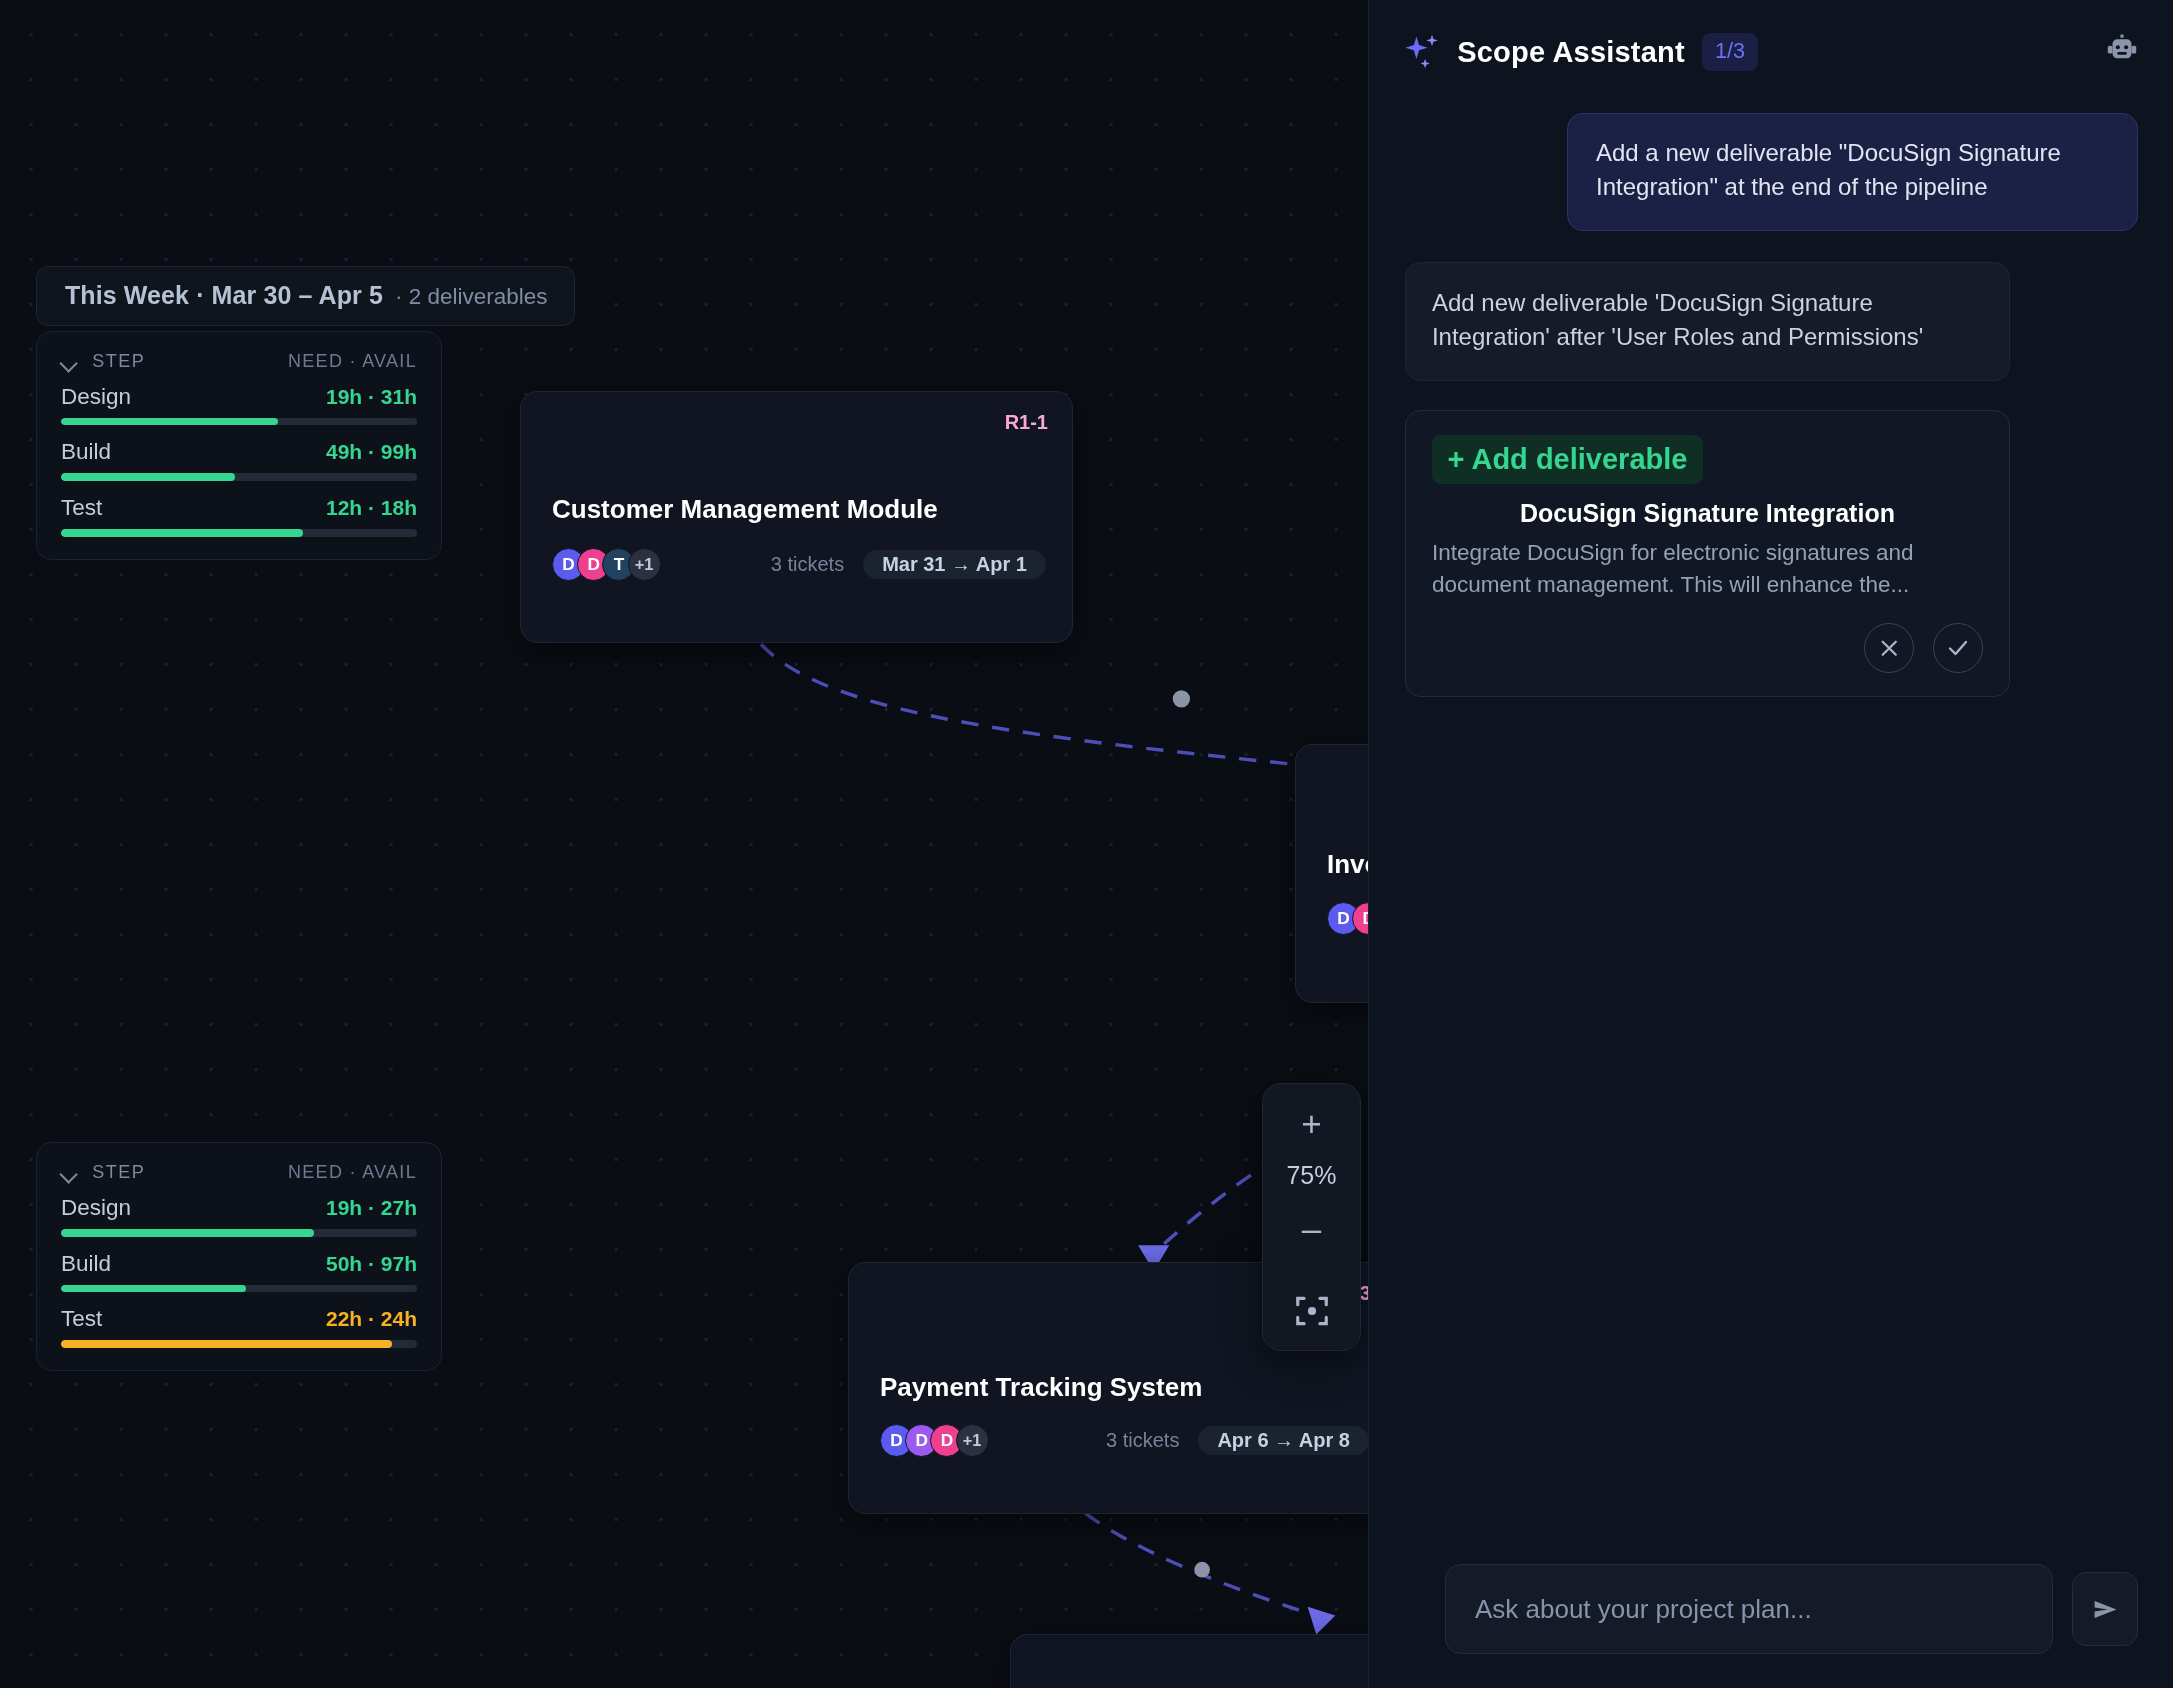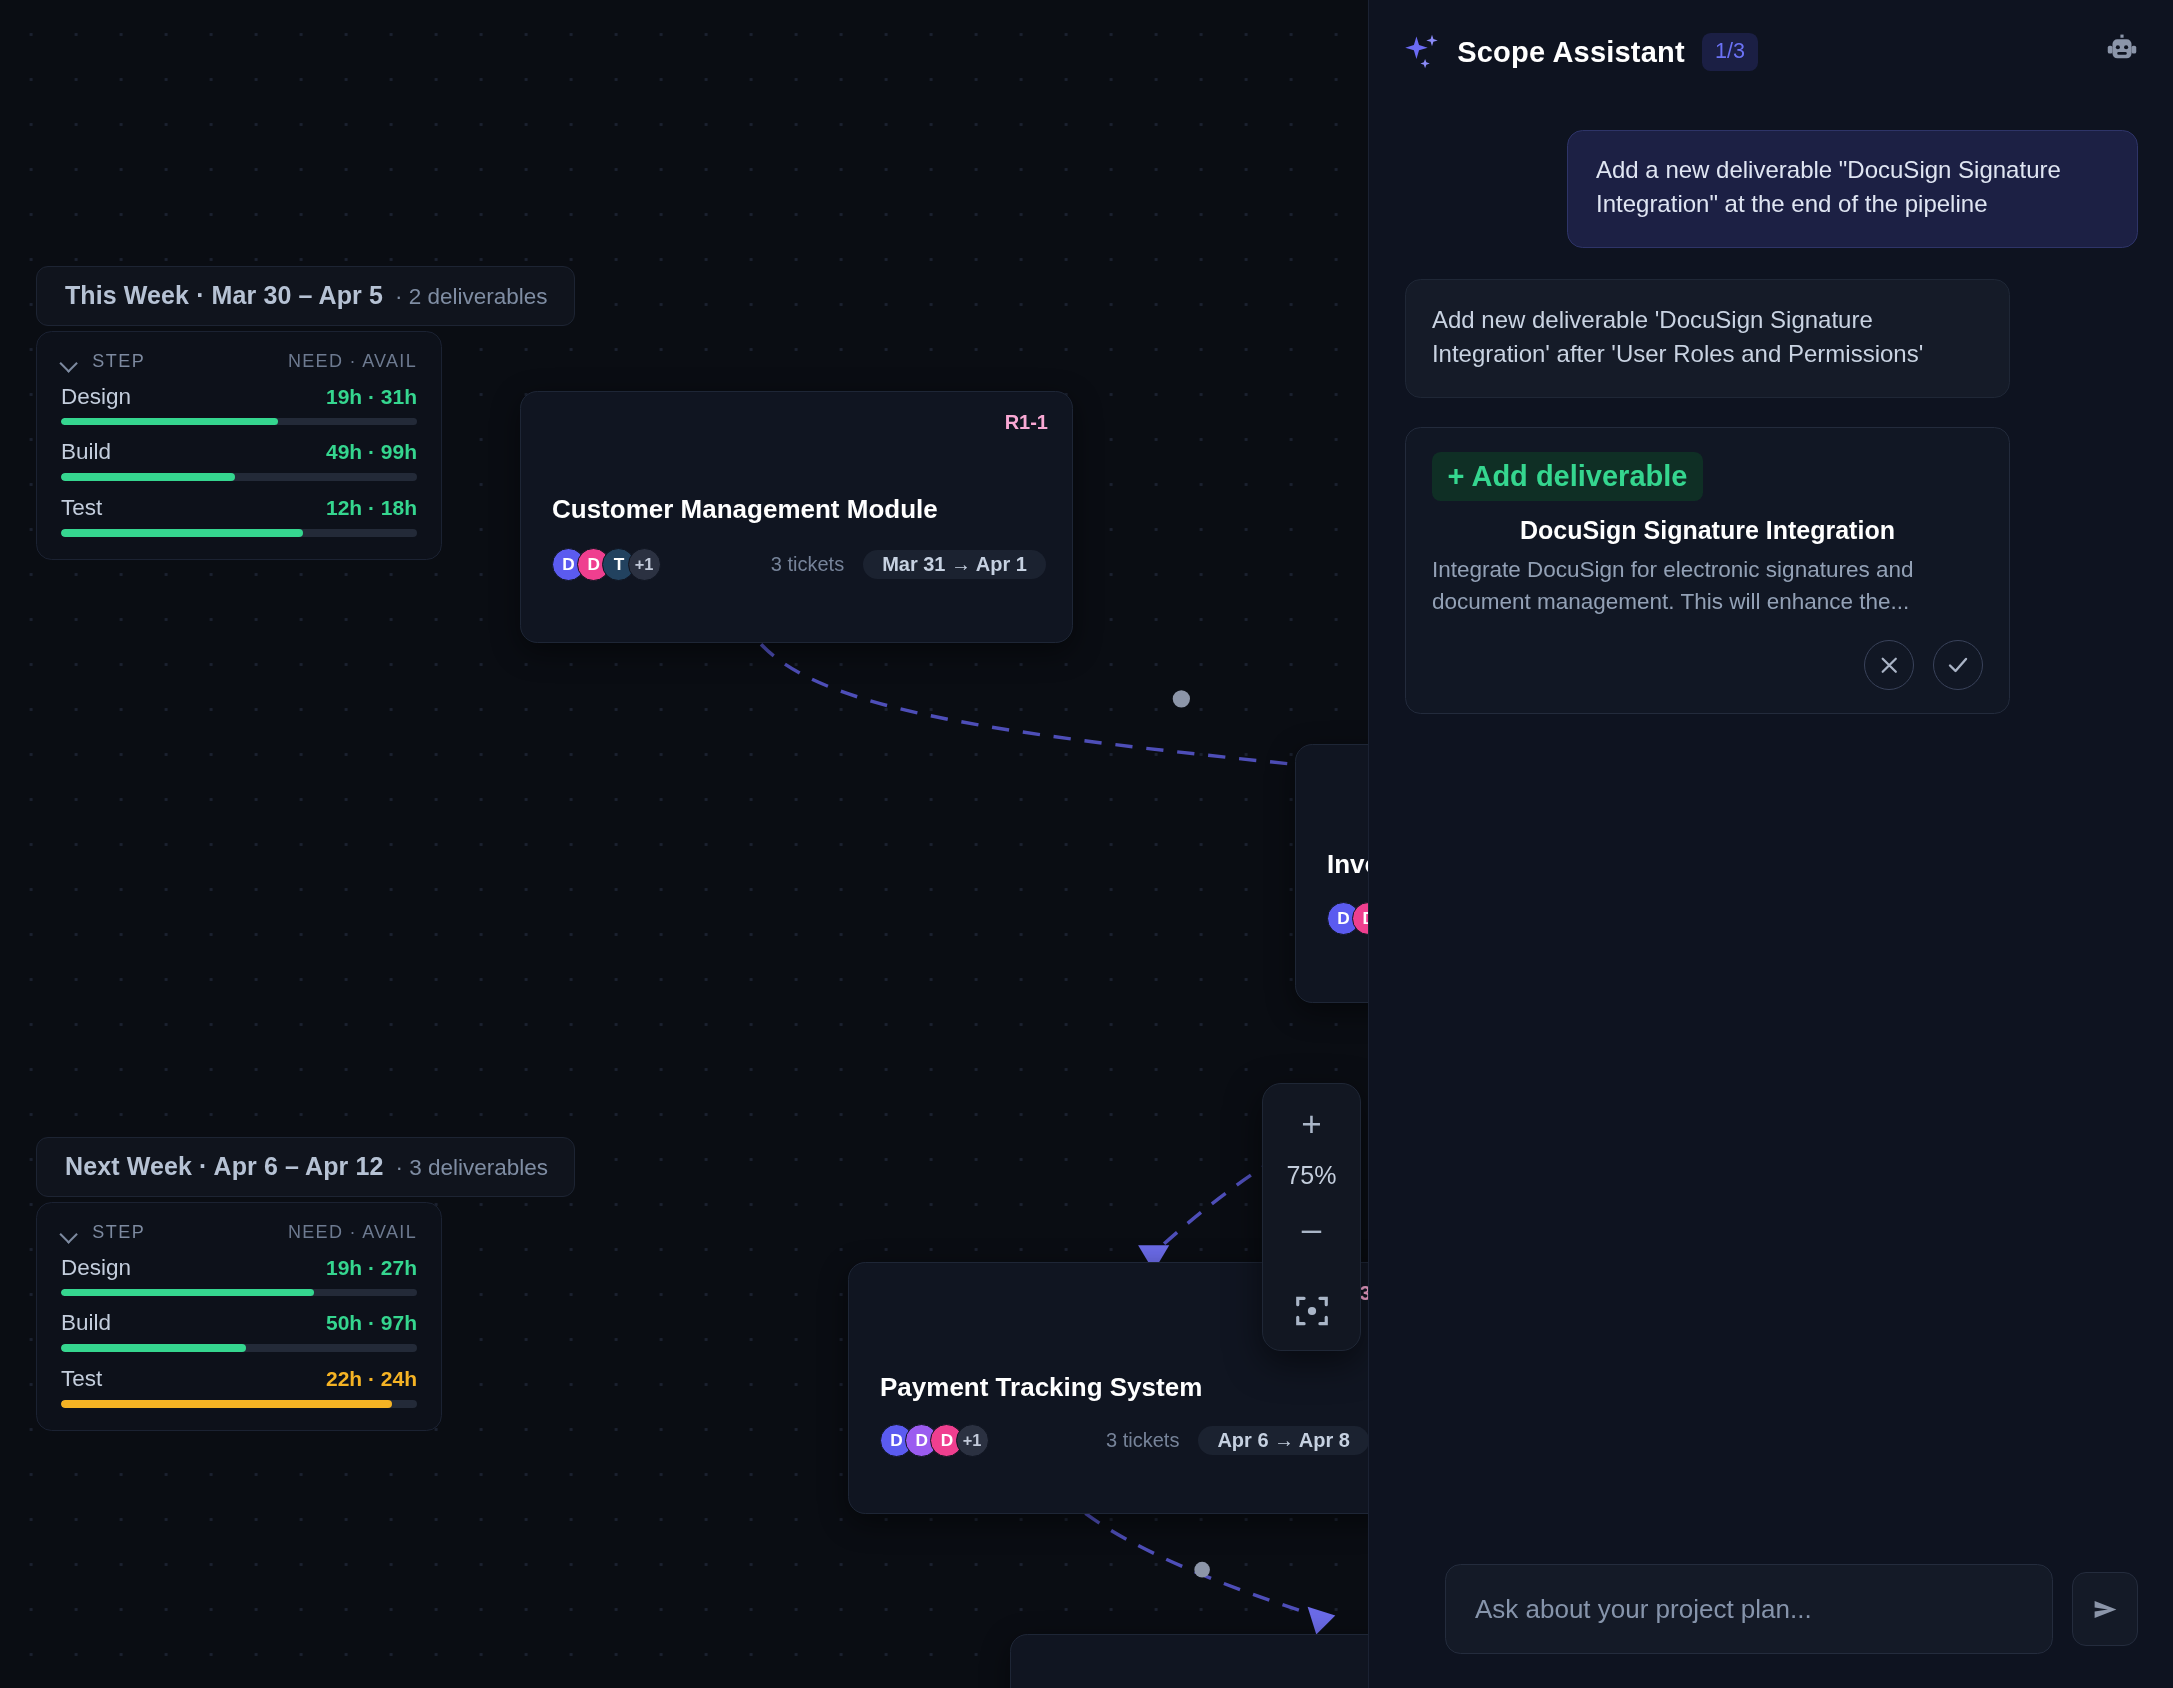--- a/index.html
+++ b/index.html
@@ -123,21 +123,21 @@
   #zoomctl .zval { font-size: 25px; font-weight: 500; color: #c3cddc; padding: 3.5px 0; }
   #zoomctl .zfit { margin-top: 29px; }
 
   
   #panel {
     position: relative;
     width: 852px; height: 1689px;
     background: #0e1320;
     border-left: 0.9px solid #1b2troubleshoot;
     border-left: 0.9px solid #1b2233;
-    display: flex; flex-direction: column; gap: 17px;
+    display: flex; flex-direction: column;
   }
   #panel-head {
     height: 104px; flex: 0 0 104px;
     display: flex; align-items: center; padding: 0 33px 0 36px; gap: 17.3px;
   }
   .sparkle { width: 35px; height: 38px; position: relative; flex: 0 0 auto; }
   .panel-title { font-size: 29px; font-weight: 700; color: #ffffff; letter-spacing: 0.2px; }
   .step-badge {
     background: #1b1f44; color: #6b72f5; font-size: 21.6px; font-weight: 400;
     border-radius: 8.6px; padding: 5.2px 13px 7px 13px;
@@ -250,24 +250,20 @@
               </div>
               <div class="cap-bar">
                 <i style="width: 68%; background: rgb(53, 214, 143);"></i>
               </div>
             </div>
           </div>
       </div>
     </div>
 
     <div class="week-wrap" style="left:36px; top:1137px;">
-      <div class="week-pill">
-        <span class="wk-title">Next Week · Apr 6 – Apr 12</span>
-        <span class="wk-count">· 3 deliverables</span>
-      </div>
       <div class="cap-card">
         <div class="cap-head">
           <div class="cap-head-left">
             <span class="chev"></span>
             <span class="cap-head-label">STEP</span>
           </div>
           <span class="cap-head-right">NEED · AVAIL</span>
         </div>
         <div>
             <div class="cap-row">

